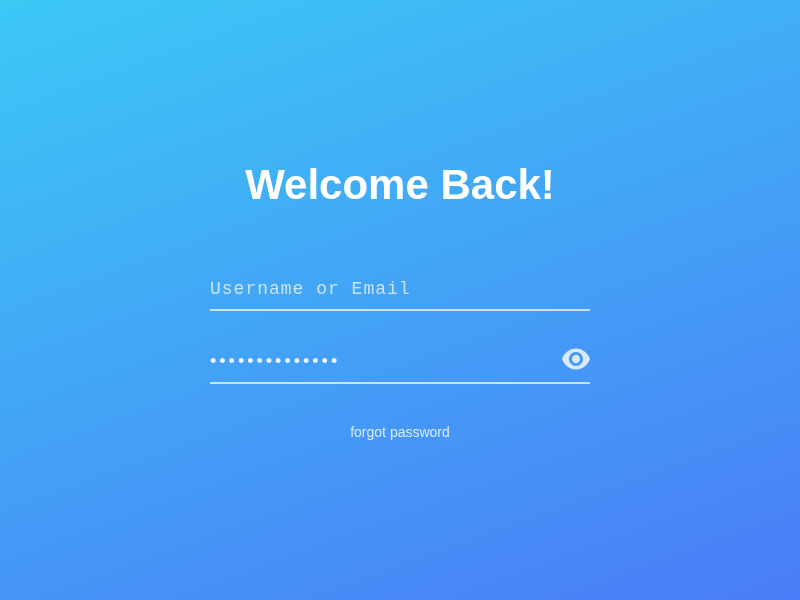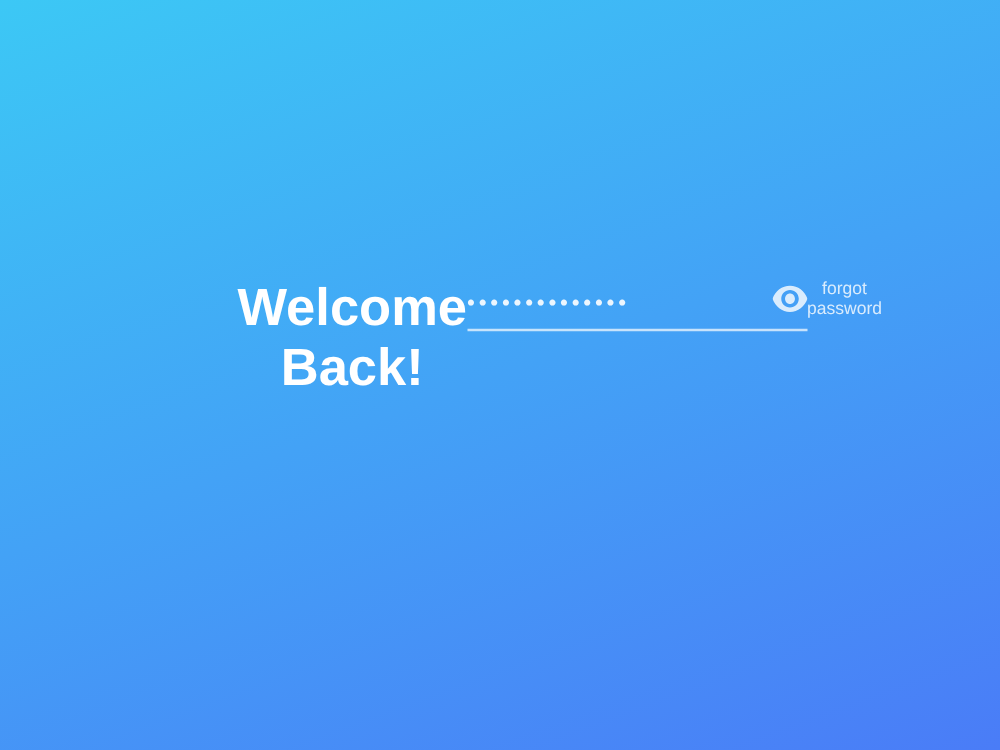--- a/index.html
+++ b/index.html
@@ -14,22 +14,22 @@
       overflow: hidden;
       font-family: 'Segoe UI', Arial, sans-serif;
       background: linear-gradient(160deg, #3cc8f5 0%, #4a7cf7 100%);
       display: flex;
       align-items: center;
       justify-content: center;
     }
 
     .login-container {
       display: flex;
-      flex-direction: row;
-      align-items: flex-start;
+      flex-direction: column;
+      align-items: center;
       width: 420px;
     }
 
     .title {
       color: #ffffff;
       font-size: 42px;
       font-weight: 800;
       margin-bottom: 60px;
       text-align: center;
     }
@@ -132,20 +132,23 @@
       border: none;
     }
   </style>
 </head>
 <body>
 
 <div class="login-container">
 
   <h1 class="title">Welcome Back!</h1>
 
+  <div class="input-group">
+    <input type="text" class="input-field" placeholder="Username or Email" style="">
+  </div>
 
   <div class="password-group">
     <input type="password" class="password-input" value="••••••••••••••" style="">
     <span class="eye-icon">
       <svg viewBox="0 0 24 18" xmlns="http://www.w3.org/2000/svg">
         <path d="M12 0C6.5 0 1.9 3.6 0 9c1.9 5.4 6.5 9 12 9s10.1-3.6 12-9C22.1 3.6 17.5 0 12 0zm0 15c-3.3 0-6-2.7-6-6s2.7-6 6-6 6 2.7 6 6-2.7 6-6 6zm0-9.6C10.1 5.4 8.6 6.9 8.6 9S10.1 12.6 12 12.6 15.4 11.1 15.4 9 13.9 5.4 12 5.4z"></path>
       </svg>
     </span>
   </div>
 

